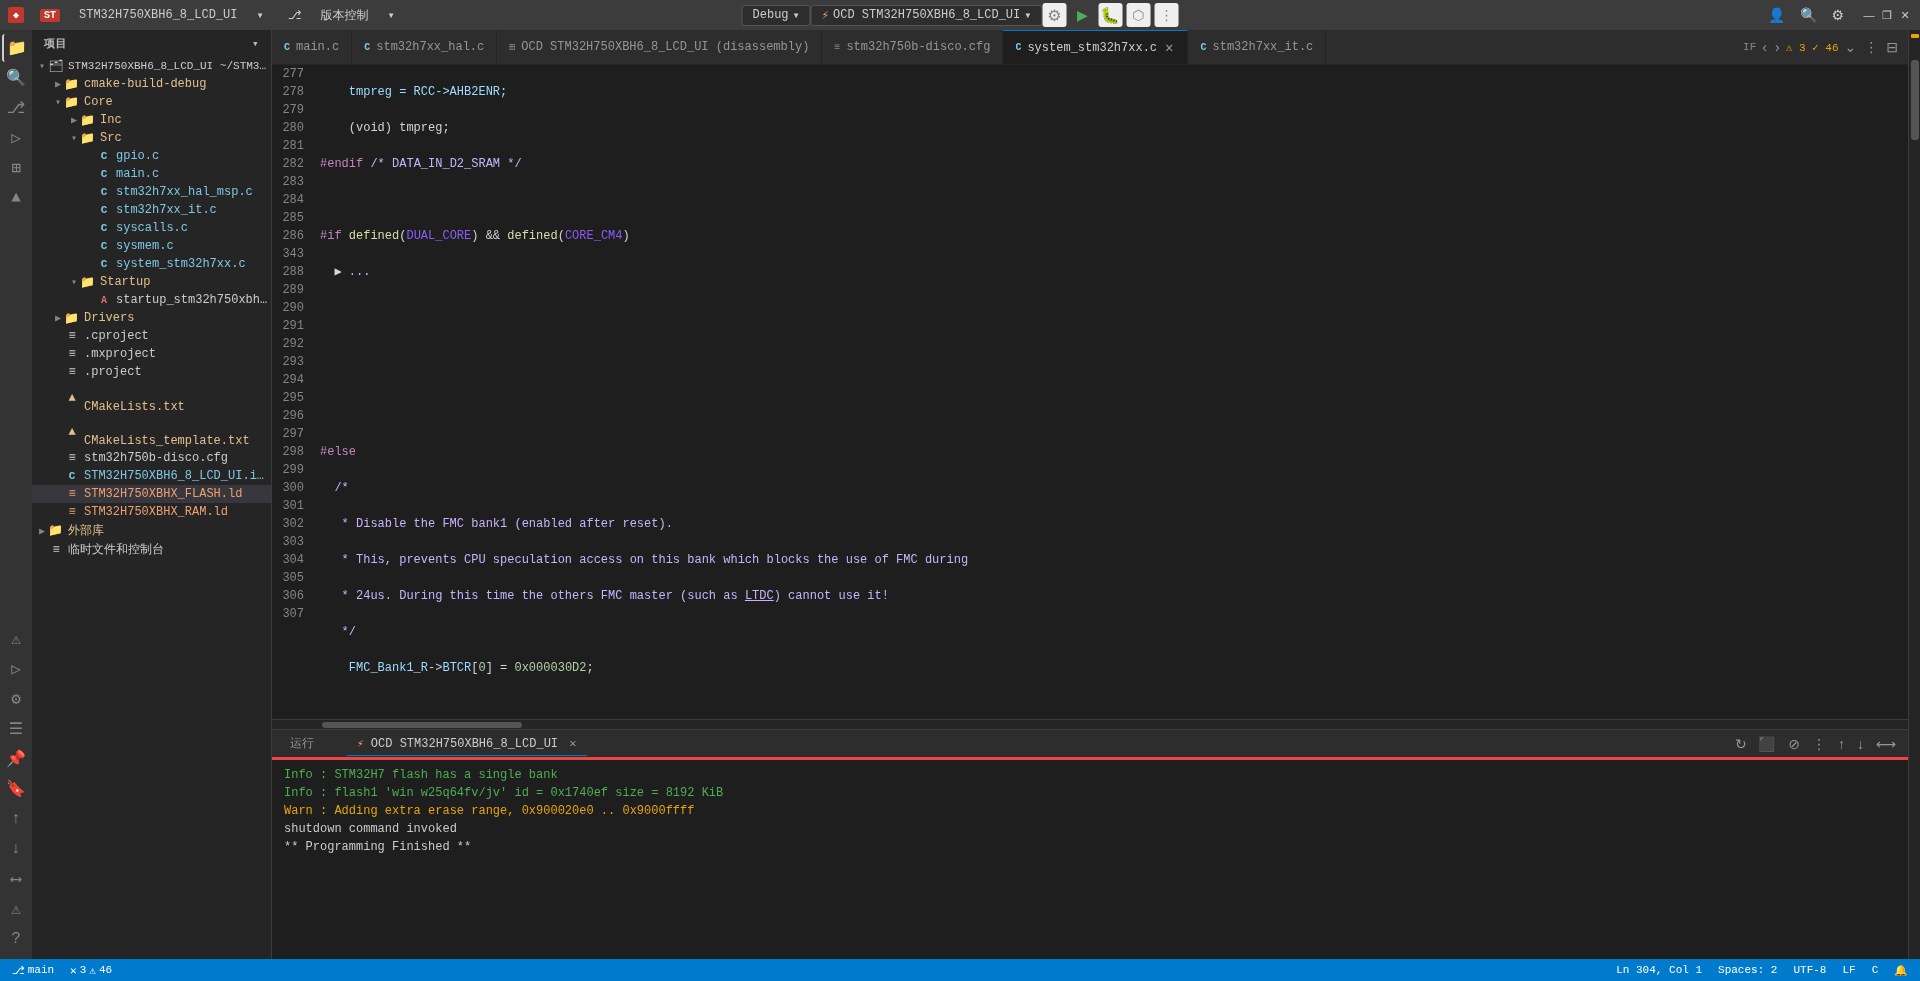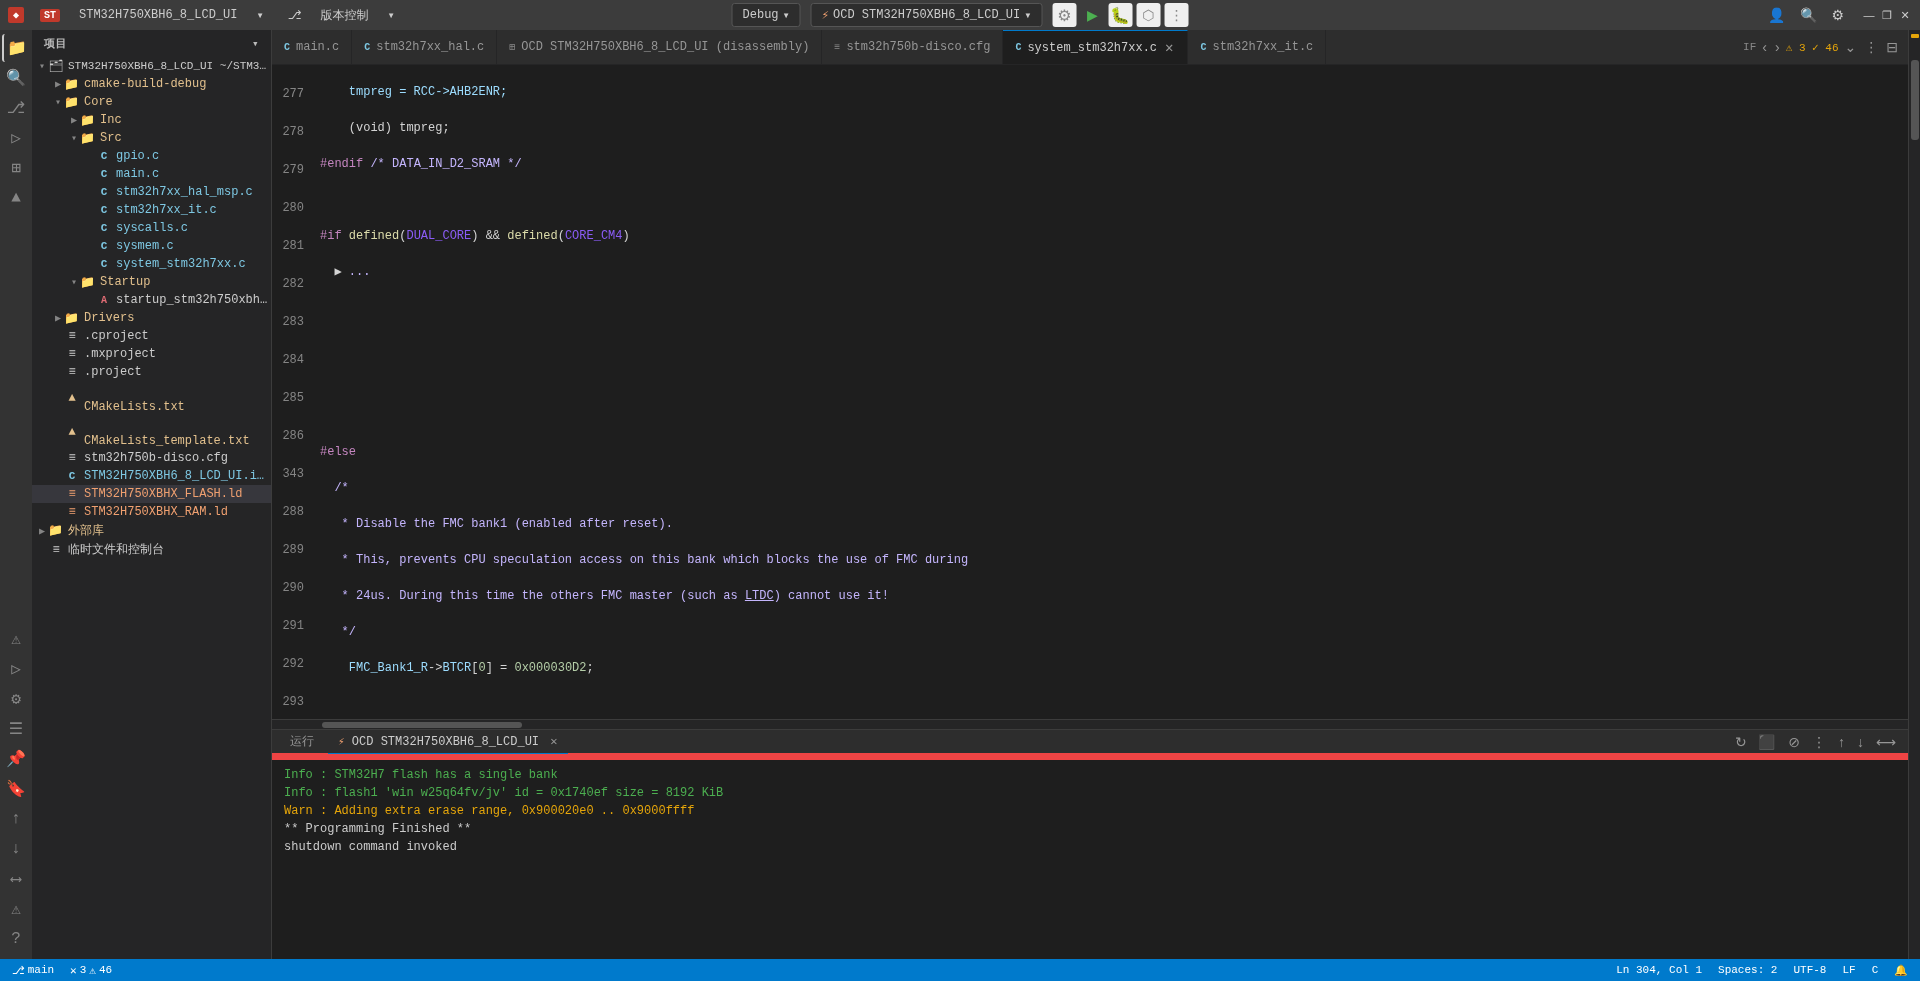--- a/index.html
+++ b/index.html
@@ -42,21 +42,22 @@
       align-items: center;
       gap: 19px;
       padding: 2px 8px;
       border-radius: 3px;
       cursor: pointer;
       font-size: 12px;
       color: #cccccc;
     }
     .titlebar-center {
       display: flex;
-      gap: 10px;
+      align-items: center;
+      gap: 0;
       position: absolute;
       left: 50%;
       transform: translateX(-50%);
     }
     .debug-btn {
       background: #2d2d2d;
       border: 1px solid #555;
       color: #cccccc;
       padding: 2px 10px;
       border-radius: 3px;
@@ -302,21 +303,20 @@
       padding-right: 12px;
       color: #858585;
       font-size: 12px;
       line-height: 18px;
       background: #1e1e1e;
       user-select: none;
       flex-shrink: 0;
     }
     .line-numbers div {
       padding: 0;
-      margin-top: 20px;
     }
     .code-lines {
       flex: 1;
       padding-left: 4px;
       font-size: 12px;
       line-height: 18px;
       white-space: pre;
     }
     .code-line {
       height: 18px;
@@ -337,25 +337,25 @@
       height: 230px;
       background: #1e1e1e;
       border-top: 1px solid #3c3c3c;
       display: flex;
       flex-direction: column;
       flex-shrink: 0;
     }
     .panel-tabs {
       display: flex;
       background: #2d2d2d;
-      border-bottom: 7px solid #ef4444;
+      border-bottom: 3px solid #ef4444;
       align-items: center;
       height: 30px;
       padding: 0 8px;
-      gap: 4px;
+      gap: 23px;
     }
     .panel-tab {
       padding: 4px 10px;
       font-size: 12px;
       color: #969696;
       cursor: pointer;
       border-bottom: 1px solid transparent;
     }
     .panel-tab.active {
       color: #cccccc;
@@ -796,22 +796,22 @@
           <button class="panel-ctrl-btn">⋮</button>
           <button class="panel-ctrl-btn">↑</button>
           <button class="panel-ctrl-btn">↓</button>
           <button class="panel-ctrl-btn">⟷</button>
         </div>
       </div>
       <div class="terminal">
         <div><span class="t-info">Info : STM32H7 flash has a single bank</span></div>
         <div><span class="t-info">Info : flash1 'win w25q64fv/jv' id = 0x1740ef size = 8192 KiB</span></div>
         <div><span class="t-warn">Warn : Adding extra erase range, 0x900020e0 .. 0x9000ffff</span></div>
+        <div><span class="t-normal">shutdown command invoked</span></div>
         <div><span class="t-normal">** Programming Finished **</span></div>
-        <div><span class="t-normal">shutdown command invoked</span></div>
       </div>
     </div>
 
   </div>
 
   <div style="width:12px;background:#252526;border-left:1px solid #3c3c3c;display:flex;flex-direction:column;align-items:center;padding-top:4px;">
     <div style="width:8px;height:4px;background:#e5a50a;margin-bottom:2px;border-radius:1px;"></div>
     <div style="width:8px;height:80px;background:#555;border-radius:3px;margin-top:20px;"></div>
   </div>
 

